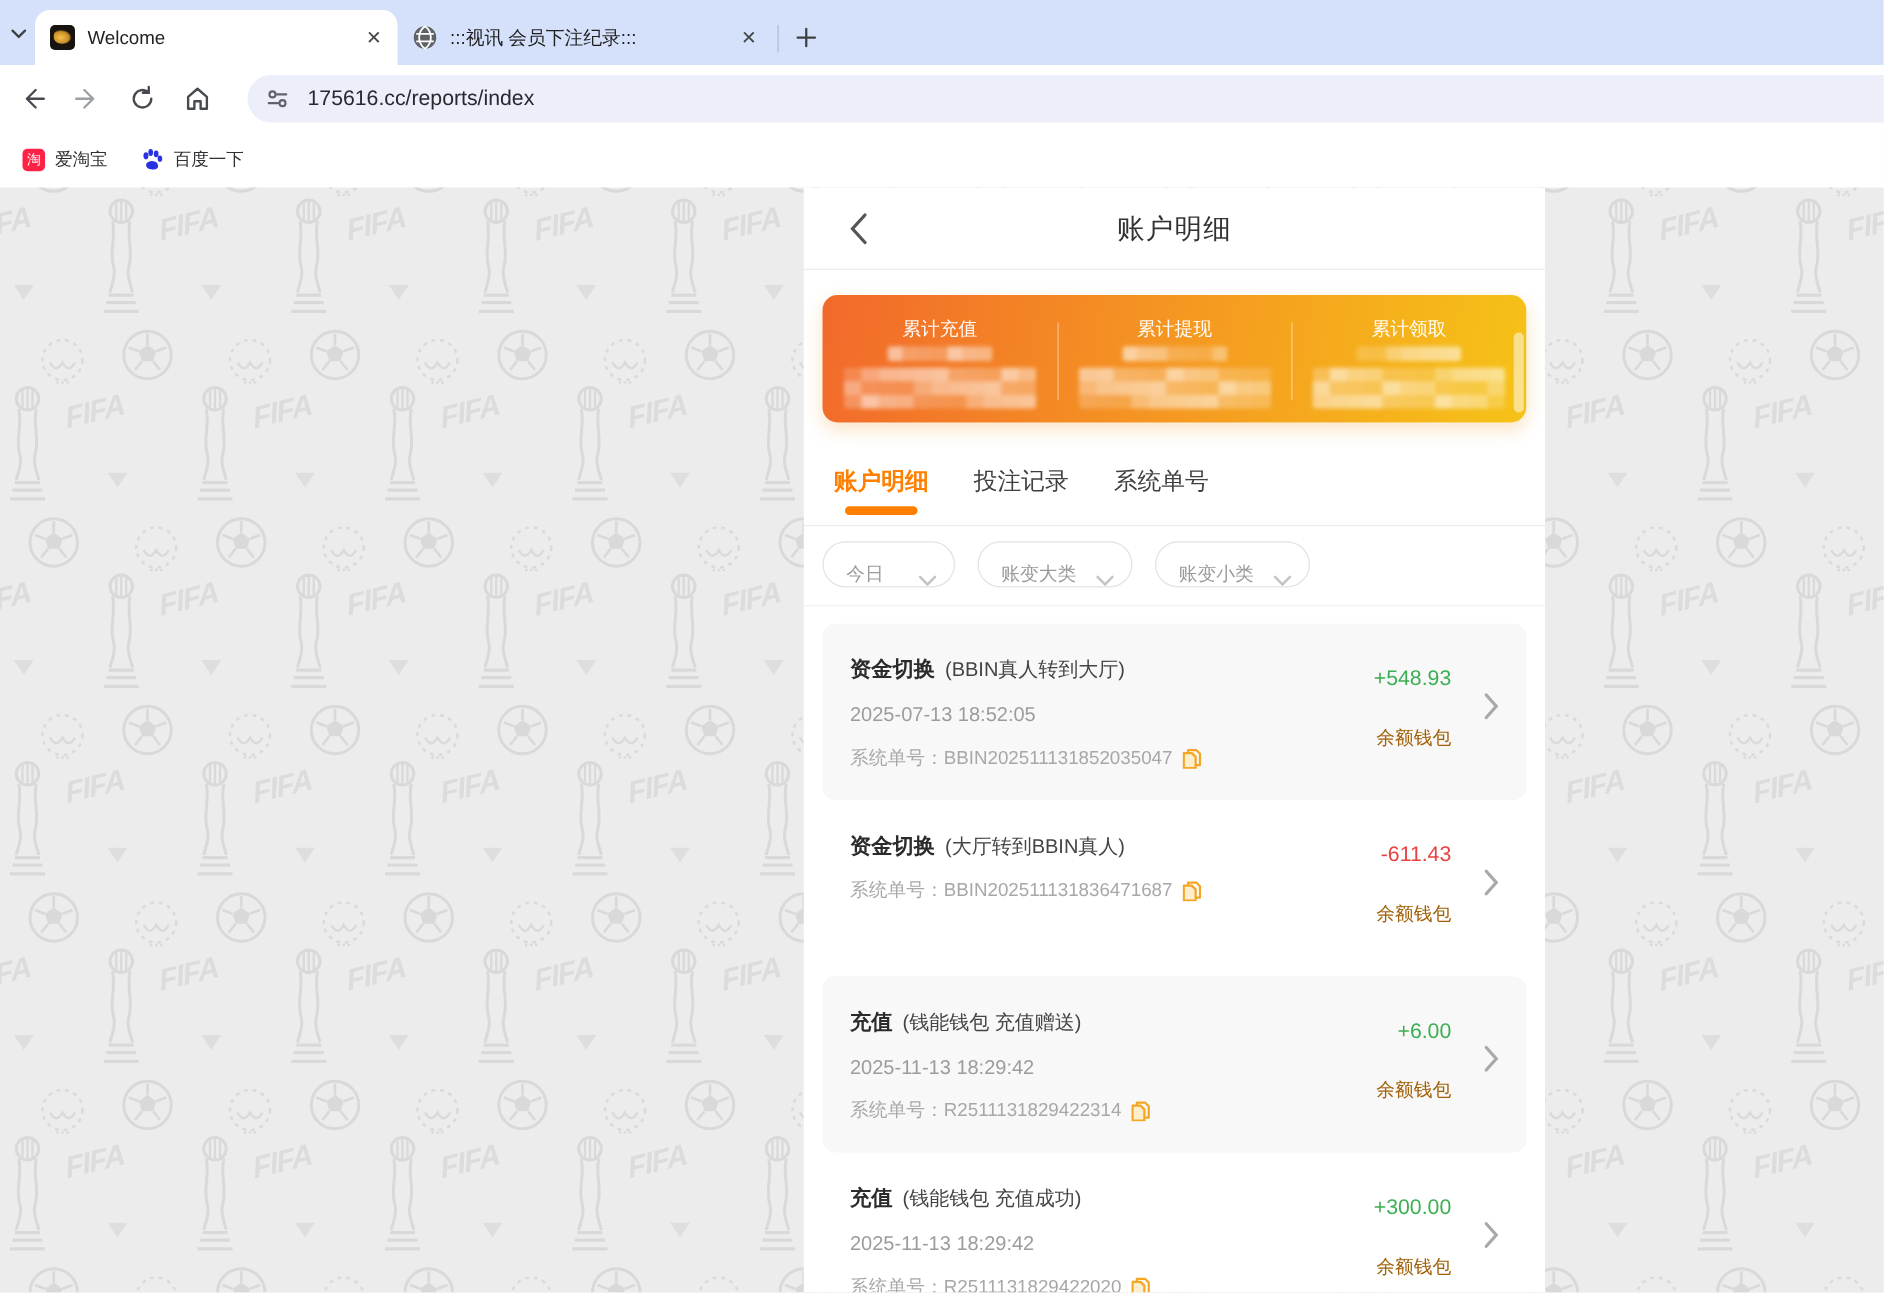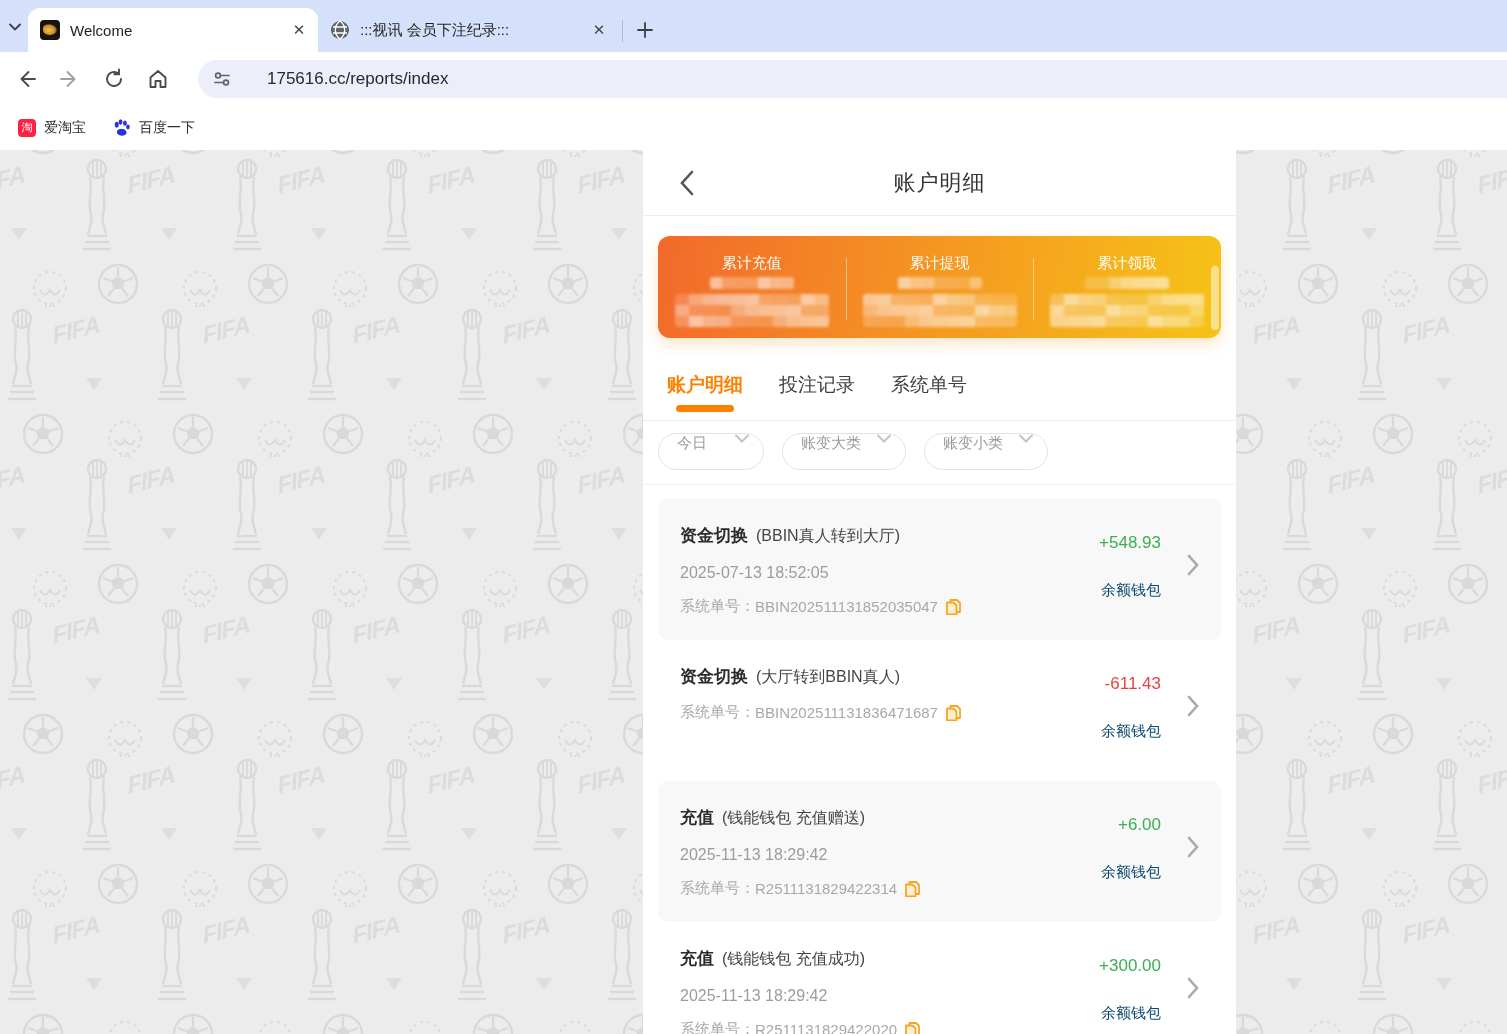--- a/index.html
+++ b/index.html
@@ -17,21 +17,21 @@
   .tab .tab-title { font-size:15px; color:#1f1f1f; white-space:nowrap; overflow:hidden; flex:1 1 auto; }
   .tab .tab-close { width:18px; height:18px; display:flex; align-items:center; justify-content:center; color:#444746; font-size:15px; border-radius:50%; flex:0 0 auto; }
   .fav1 { background:#17140f; border-radius:4px; position:relative; overflow:hidden; }
   .fav1 i { position:absolute; left:3px; top:4px; width:14px; height:11px; background:radial-gradient(ellipse at 40% 55%, #f5c04a 0%, #c78d28 55%, rgba(199,141,40,0) 75%); border-radius:40% 60% 50% 50%; }
   .tab-sep { width:1px; height:22px; background:#a9bce0; margin:0 8px 10px 4px; }
   .newtab-btn { width:28px; height:28px; margin-bottom:8px; display:flex; align-items:center; justify-content:center; color:#3c4043; }
 
   .toolbar { height:53px; background:#fff; display:flex; align-items:center; }
   .nav-btn { width:36px; height:36px; display:flex; align-items:center; justify-content:center; margin-left:8px; border-radius:50%; color:#474b4f; }
   .nav-btn.disabled { color:#9aa0a6; }
-  .urlbar { flex:1; height:38px; margin-left:22px; background:#eceefa; border-radius:19px 0 0 19px; display:flex; align-items:center; padding-left:14px; overflow:hidden;gap:21px; }
+  .urlbar { flex:1; height:38px; margin-left:22px; background:#eceefa; border-radius:19px 0 0 19px; display:flex; align-items:center; padding-left:14px; overflow:hidden; }
   .url-text { font-size:17px; color:#26292d; margin-left:14px; white-space:nowrap; }
 
   .bookmarks { height:45px; background:#fff; display:flex; align-items:center; }
   .bookmark { display:flex; align-items:center; margin-left:10px; padding:4px 8px; border-radius:6px; }
   .bookmark .bm-label { font-size:14px; color:#2f3033; margin-left:8px; }
   .bm-icon-taobao { width:18px; height:18px; background:#ff2244; border-radius:4px; color:#fff; font-size:11px; display:flex; align-items:center; justify-content:center; }
 
   
   .viewport { position:relative; height:884px; background:#ececec; overflow:hidden; }
   #bgpattern { position:absolute; inset:0; overflow:hidden; }
@@ -56,36 +56,36 @@
   .mosaic.big { width:154px; height:33px; }
   .mosaic.big i { width:14px; height:11px; }
   .card-right-strip { position:absolute; right:2px; top:30px; width:8px; height:64px; background:rgba(255,255,255,.5); border-radius:4px; }
 
   .nav-tabs { display:flex; align-items:flex-end; padding:34px 24px 0; border-bottom:1px solid #ededed; position:relative; }
   .nav-tab { font-size:19px; color:#3f3f3f; margin-right:36px; padding-bottom:22px; position:relative; }
   .nav-tab.active { color:#ff8000; font-weight:bold; }
   .nav-tab.active .tab-underline { position:absolute; left:50%; transform:translateX(-50%); bottom:8px; width:58px; height:7px; border-radius:4px; background:#ff8000; }
 
   .filters { display:flex; align-items:center; padding:12px 15px 14px; border-bottom:1px solid #f1f1f1; }
-  .filter-pill { height:37px; border:1px solid #e3e3e3; border-radius:19px; display:flex; align-items:flex-start; padding:0 14px 0 18px; margin-right:18px; color:#9a9a9a; font-size:15px; background:#fff; }
+  .filter-pill { height:37px; border:1px solid #e3e3e3; border-radius:19px; display:flex; align-items:flex-end; padding:0 14px 0 18px; margin-right:18px; color:#9a9a9a; font-size:15px; background:#fff; }
   .filter-pill .chev { margin-left:16px; display:flex; }
   .filter-pill.first .chev { margin-left:28px; }
 
   .txn-list { padding-top:14px; }
   .txn-item { position:relative; margin:0 15px; height:141px; padding:25px 22px 0; }
   .txn-item.shaded { background:#f8f8f8; border-radius:10px; }
   .txn-head { display:flex; align-items:baseline; }
   .txn-type { font-size:17px; font-weight:bold; color:#2b2b2b; }
   .txn-subtype { font-size:16px; color:#454545; margin-left:8px; }
   .txn-time { font-size:16px; color:#9c9c9c; margin-top:17px; }
   .txn-order { font-size:15px; color:#a8a8a8; margin-top:15px; display:flex; align-items:center; }
   .copy-btn { margin-left:8px; display:flex; }
   .txn-right { position:absolute; right:60px; top:34px; display:flex; flex-direction:column; align-items:flex-end; }
   .txn-amount { font-size:17px; font-weight:500; }
-  .txn-wallet { font-size:15px; color:#0c4a6e; margin-top:28px; }
+  .txn-wallet { font-size:15px; color:#a16207; margin-top:28px; }
   .txn-chevron { position:absolute; right:22px; top:55px; display:flex; color:#a9a9a9; }
 </style>
 </head>
 <body>
 
 <div id="stage">
 
   <div class="tabstrip">
     <div class="tab-search-btn">
       <svg width="14" height="14" viewBox="0 0 14 14">

